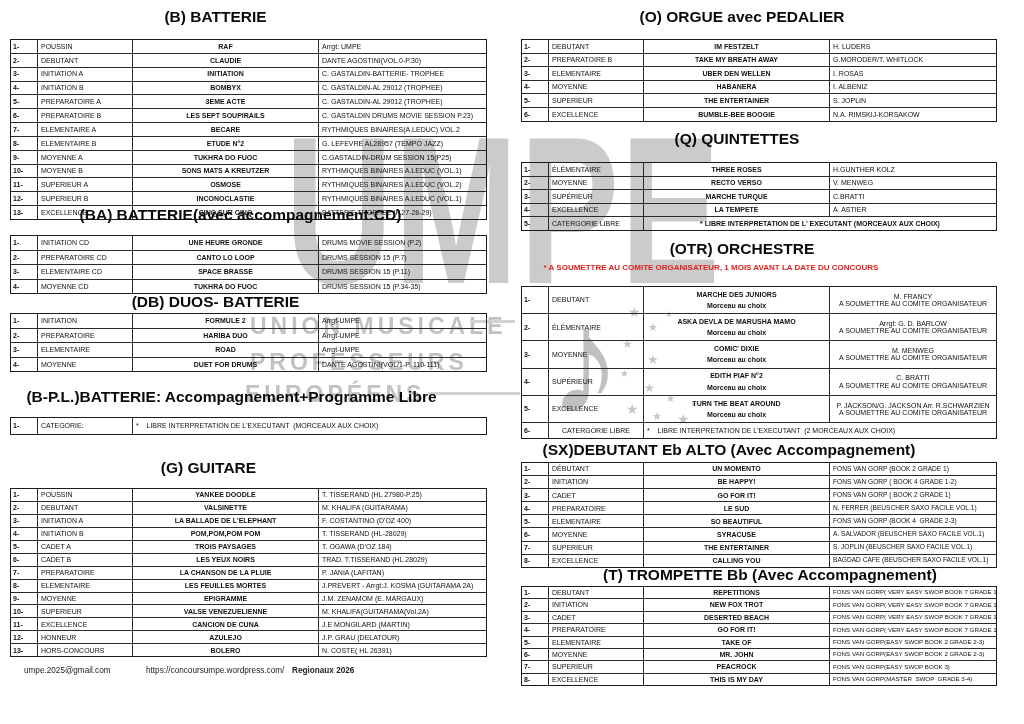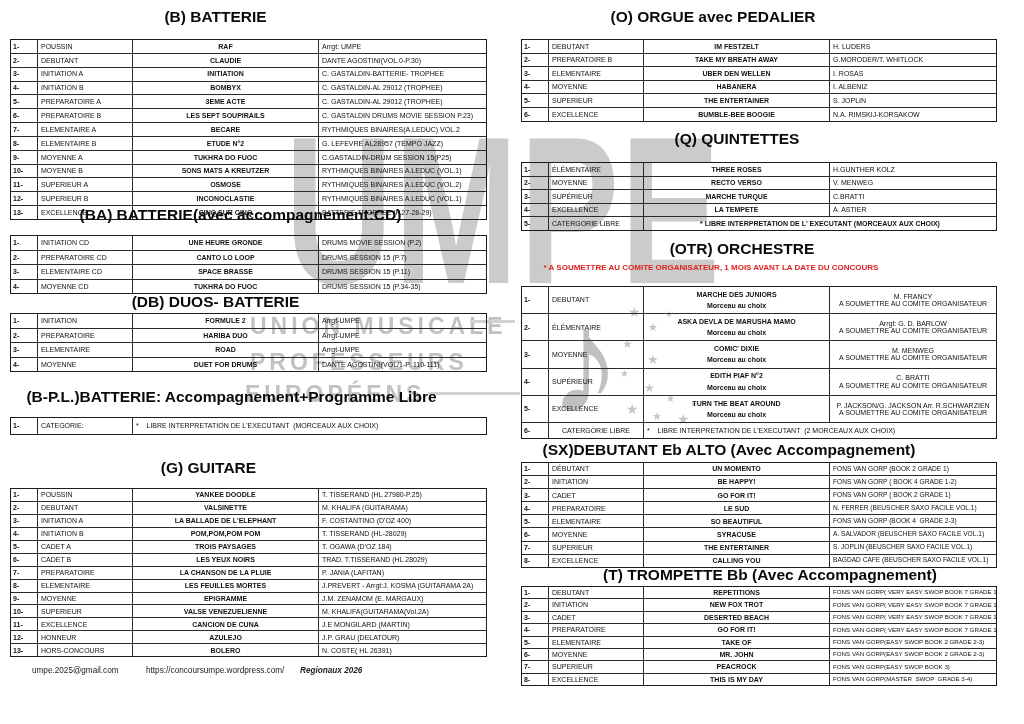--- a/index.html
+++ b/index.html
@@ -43,23 +43,23 @@
   #tbl-otr .trow:last-child .c-cat{justify-content:center;}
   #tbl-q .c-merged{font-weight:bold;justify-content:center;}
   #tbl-sx .c-auth{font-size:6.6px;}
   #tbl-t .c-auth{font-size:6.2px;}
 
   .otr-note{position:absolute;z-index:2;left:521px;width:380px;top:263px;text-align:center;
             font-size:8px;font-weight:bold;color:#e01f1f;white-space:nowrap;}
 
   
   .foot{position:absolute;z-index:2;top:666px;font-size:8.2px;white-space:nowrap;color:#222;}
-  .foot-email{left:32px;}
+  .foot-email{left:24px;}
   .foot-url{left:136px;margin-left:10px;}
-  .foot-ed{left:300px;font-weight:bold;font-style:italic;}
+  .foot-ed{left:292px;font-weight:bold;}
 </style>
 </head>
 <body>
 
 <div class="page">
 
   <div class="wm wm-big">UMPE</div>
   <div class="wm wm-line wm-l2">PROFESSEURS</div>
   <div class="wm wm-line wm-l1">UNION MUSICALE</div>
   <div class="wm wm-line wm-l3">EUROPÉENS</div>
@@ -301,21 +301,21 @@
         <div class="cell c-auth">J.P. GRAU (DELATOUR)</div>
       </div>
       <div class="trow">
         <div class="cell c-num">13-</div>
         <div class="cell c-cat">HORS-CONCOURS</div>
         <div class="cell c-piece">BOLERO</div>
         <div class="cell c-auth">N. COSTE( HL 26391)</div>
       </div>
     </div>
 
-  <div class="title" style="left:476px;top:8px;width:474px;text-align:center;">(O)  ORGUE avec PEDALIER</div>
+  <div class="title" style="left:505px;top:8px;width:474px;text-align:center;">(O)  ORGUE avec PEDALIER</div>
   <div class="tbl" id="tbl-o" style="left:521px;top:39px;width:474px;--rh:12.6px;">
       <div class="trow">
         <div class="cell c-num">1-</div>
         <div class="cell c-cat">DEBUTANT</div>
         <div class="cell c-piece">IM FESTZELT</div>
         <div class="cell c-auth">H. LUDERS</div>
       </div>
       <div class="trow">
         <div class="cell c-num">2-</div>
         <div class="cell c-cat">PREPARATOIRE B</div>

